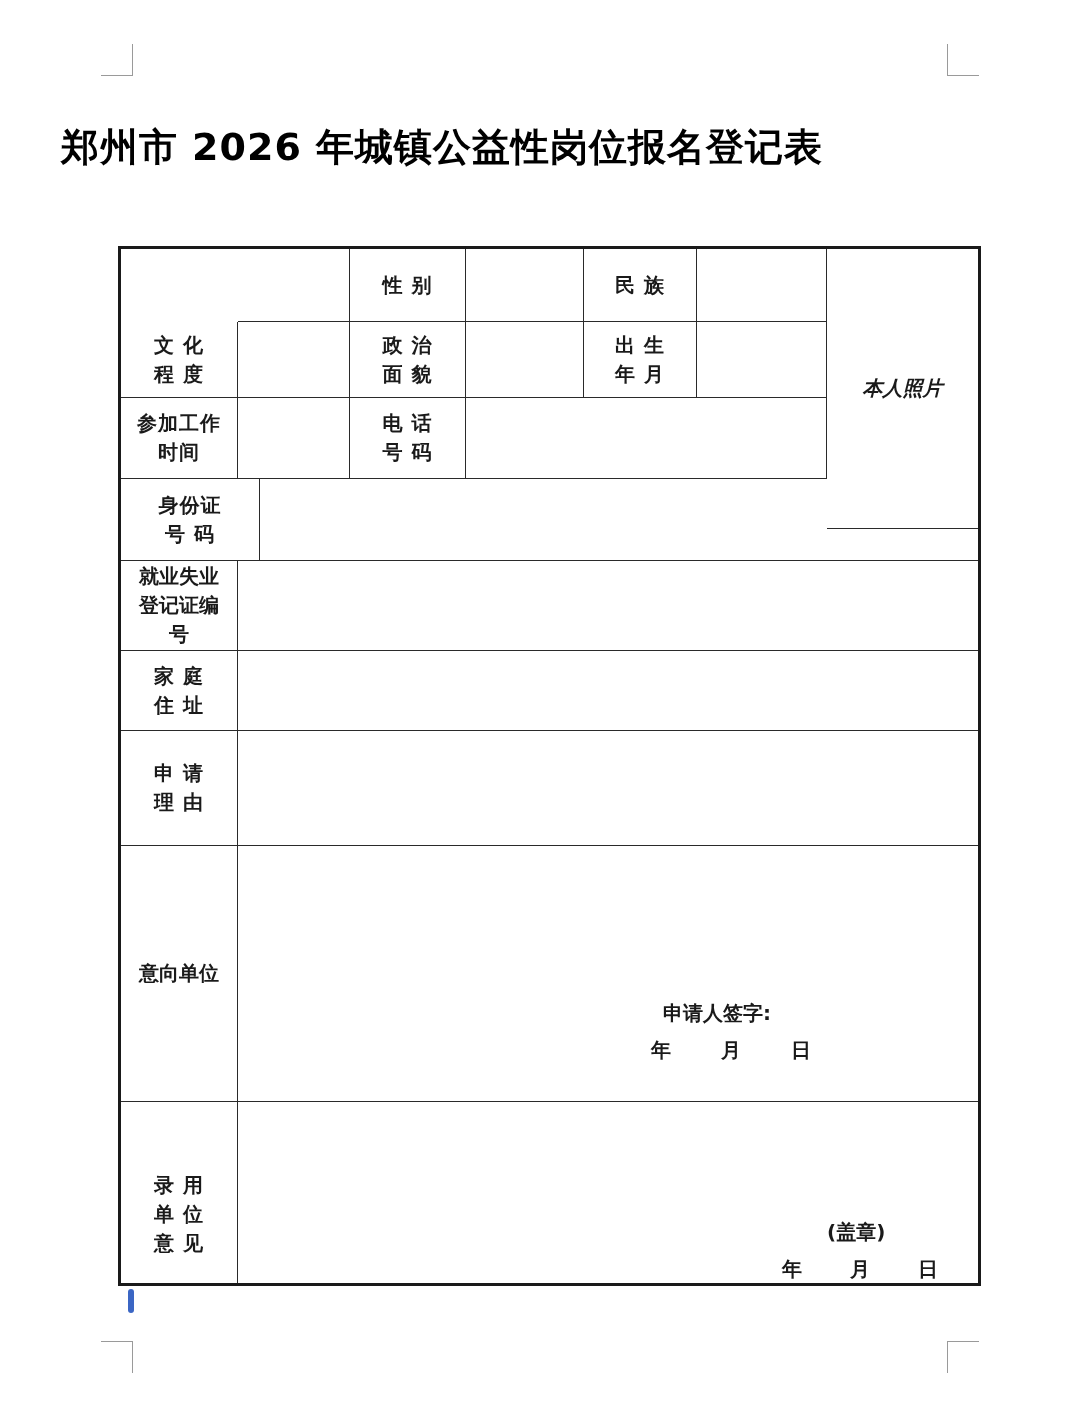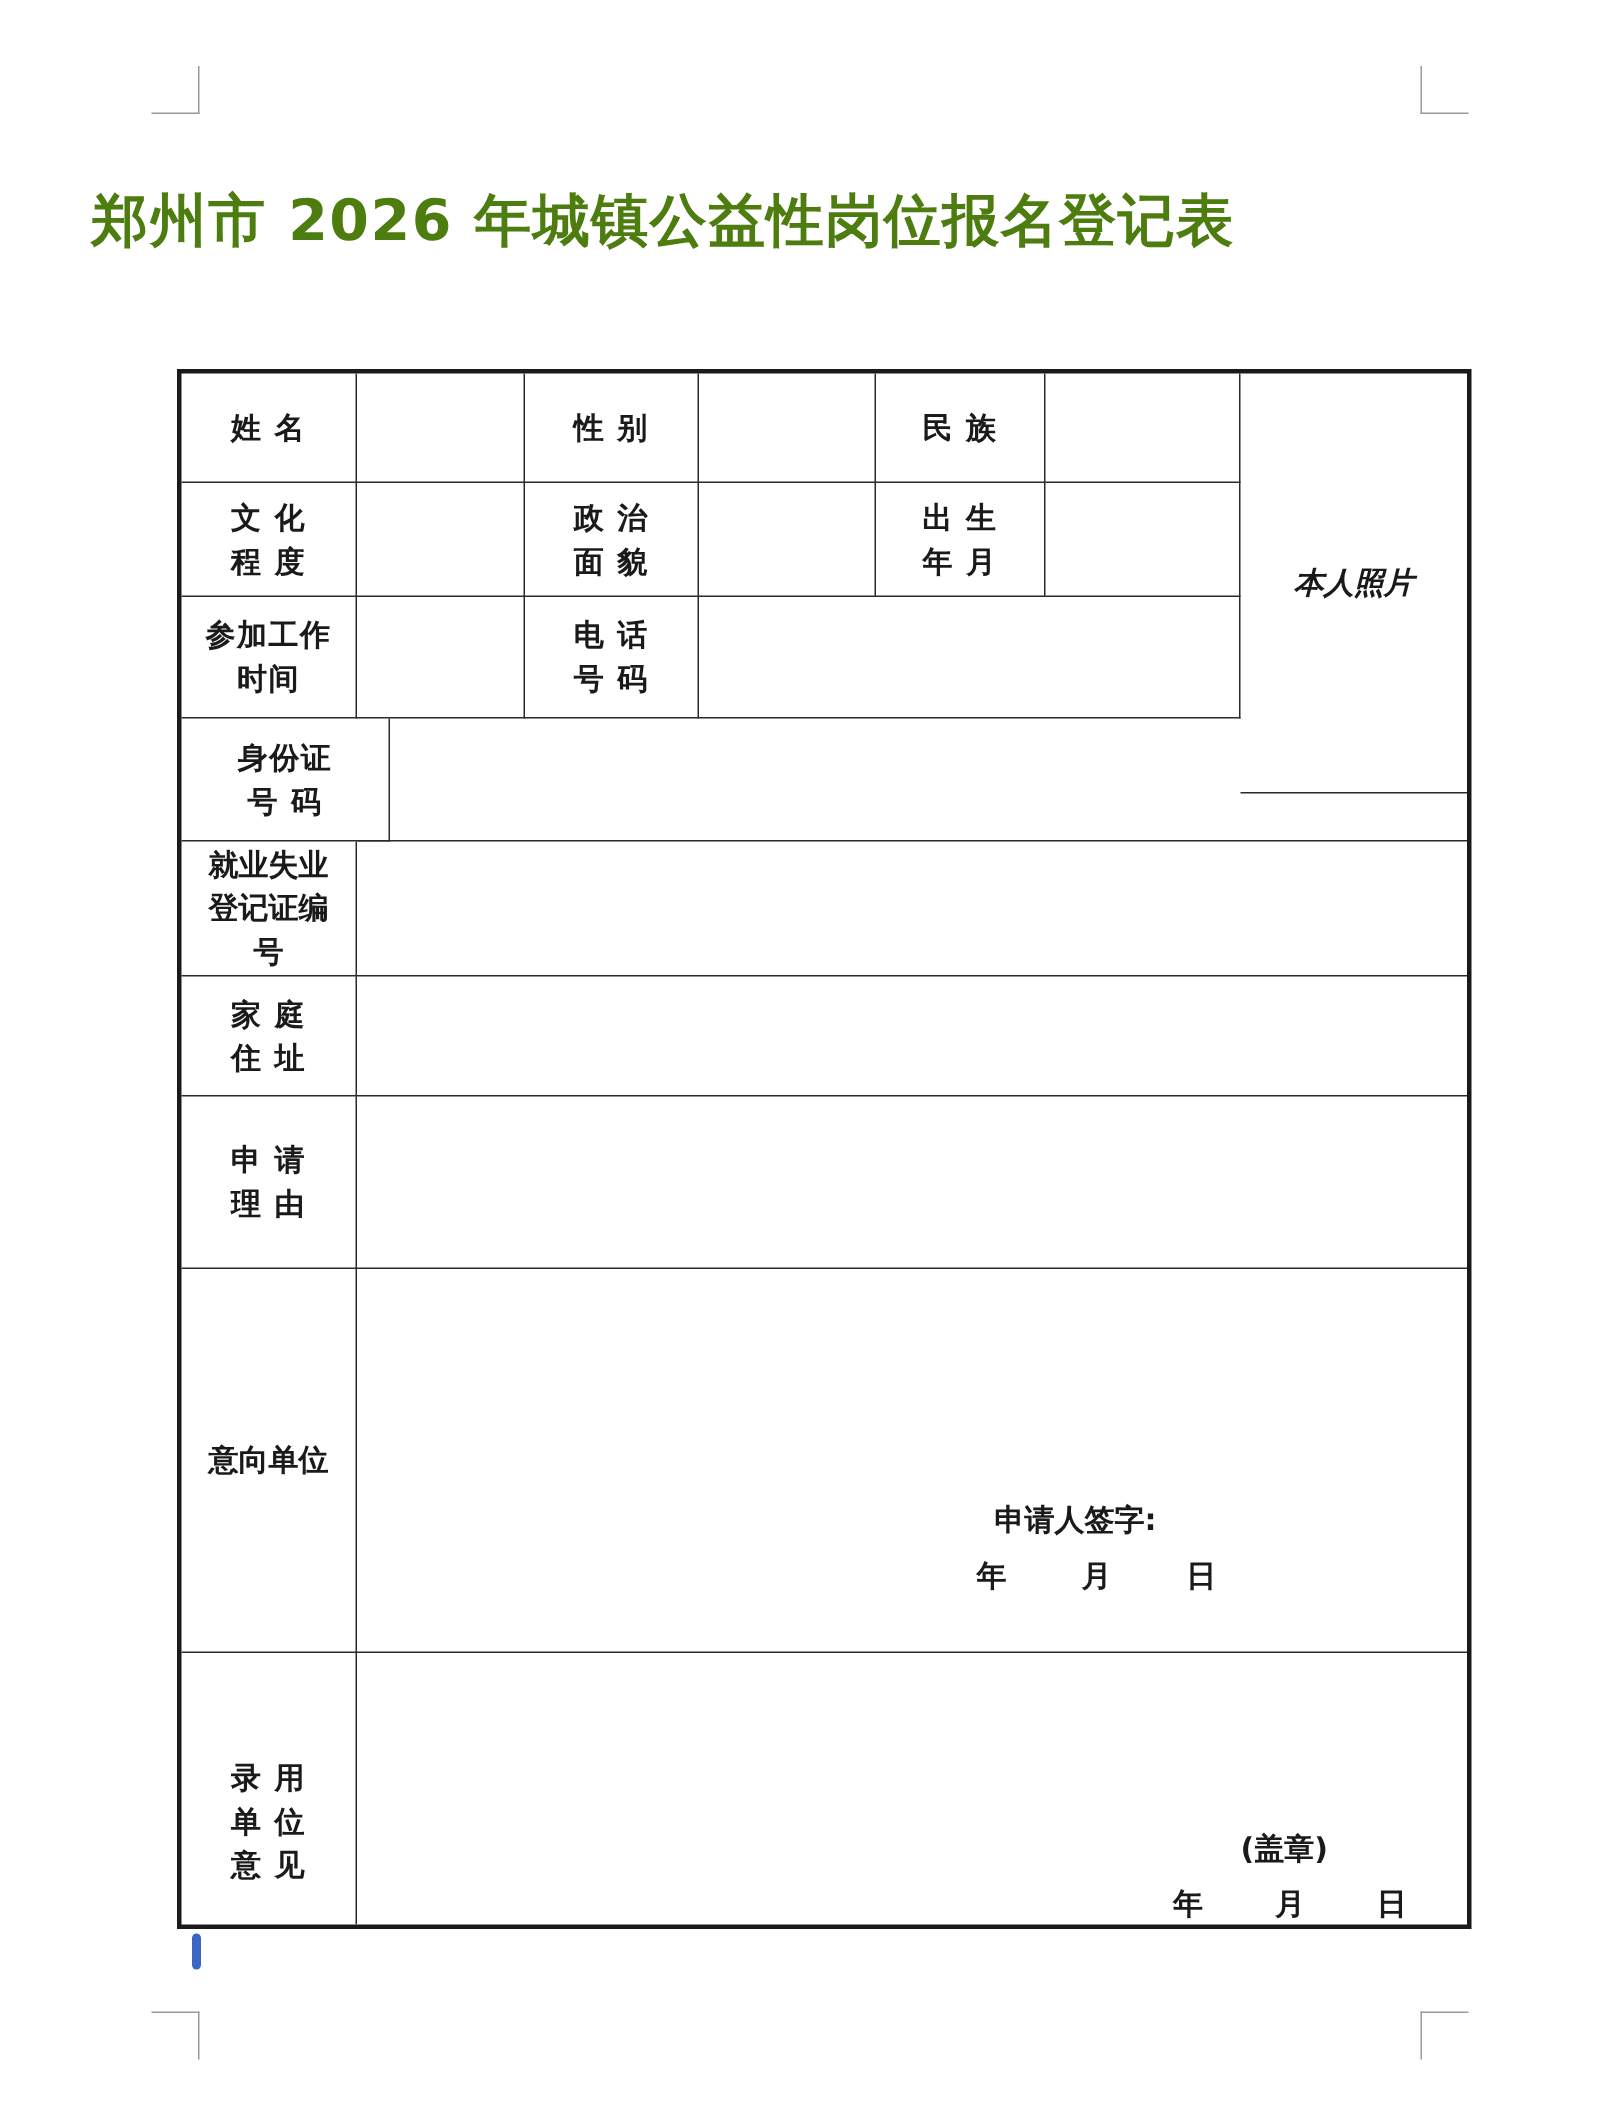--- a/index.html
+++ b/index.html
@@ -7,21 +7,21 @@
     body { position: relative; font-family: "DejaVu Sans", sans-serif; color: #111; }
 
     .crop { position: absolute; width: 32px; height: 32px; }
     .crop.tl { left: 101px; top: 44px; border-right: 1.5px solid #9a9a9a; border-bottom: 1.5px solid #9a9a9a; }
     .crop.tr { left: 947px; top: 44px; border-left: 1.5px solid #9a9a9a; border-bottom: 1.5px solid #9a9a9a; }
     .crop.bl { left: 101px; top: 1341px; border-right: 1.5px solid #9a9a9a; border-top: 1.5px solid #9a9a9a; }
     .crop.br { left: 947px; top: 1341px; border-left: 1.5px solid #9a9a9a; border-top: 1.5px solid #9a9a9a; }
 
     .title {
       position: absolute; left: 0; top: 122px; width: 884px; text-align: center;
-      font-size: 38px; font-weight: bold; letter-spacing: 1px; color: #4d7c0f;
+      font-size: 38px; font-weight: bold; letter-spacing: 1px; color: #000000;
     }
 
     .form-table {
       position: absolute; left: 118px; top: 246px; width: 863px; height: 1040px;
       border: 3px solid #1a1a1a;
     }
     .cell {
       position: absolute; border-right: 1.5px solid #2a2a2a; border-bottom: 1.5px solid #2a2a2a;
       display: flex; align-items: center; justify-content: center; text-align: center;
     }
@@ -46,23 +46,20 @@
 
 <div class="crop tl"></div>
 <div class="crop tr"></div>
 <div class="crop bl"></div>
 <div class="crop br"></div>
 
 <h1 class="title">郑州市 2026 年城镇公益性岗位报名登记表</h1>
 
 <div class="form-table">
 
-  <div class="cell" style="left:0;top:0;width:117px;height:73px;">
-    <span class="label">姓 名</span>
-  </div>
   <div class="cell field" style="left:117px;top:0;width:112px;height:73px;"></div>
   <div class="cell" style="left:229px;top:0;width:116px;height:73px;">
     <span class="label">性 别</span>
   </div>
   <div class="cell field" style="left:345px;top:0;width:118px;height:73px;"></div>
   <div class="cell" style="left:463px;top:0;width:113px;height:73px;">
     <span class="label">民 族</span>
   </div>
   <div class="cell field" style="left:576px;top:0;width:130px;height:73px;"></div>
 

